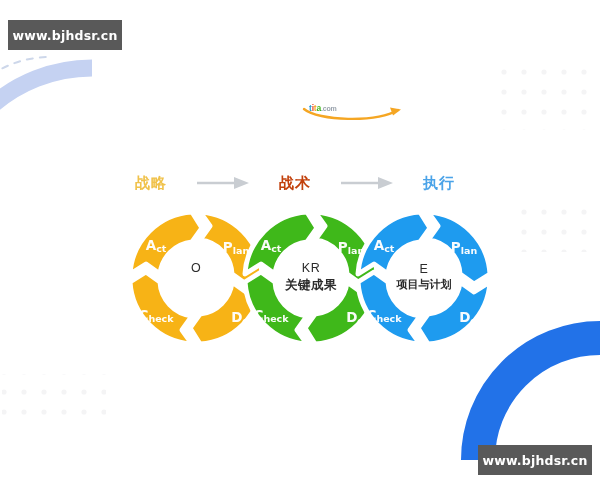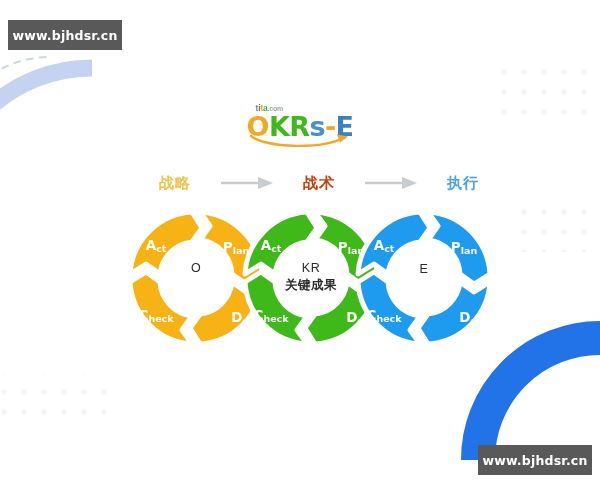--- a/index.html
+++ b/index.html
@@ -105,21 +105,21 @@
     line-height: 1;
     white-space: nowrap;
     padding-bottom: 1px;
     background: linear-gradient(to top, #dfe7f5 0, #dfe7f5 5px, transparent 5px);
     font-family: "Liberation Sans", sans-serif;
   }
 
   
   .flow-row {
     position: absolute;
-    left: 159px;
+    left: 135px;
     top: 160px;
     width: 320px;
     height: 30px;
     display: flex;
     align-items: center;
     justify-content: space-between;
   }
   .flow-label {
     font-size: 15px;
     font-weight: 700;
@@ -180,23 +180,20 @@
   <div class="watermark tl">www.bjhdsr.cn</div>
   <div class="watermark br">www.bjhdsr.cn</div>
 
   <div class="title-row">
 
     <div class="logo-block">
       <div class="tita">
         <span class="t1">t</span><span class="t2">i</span><span class="t3">t</span><span class="t4">a</span><span class="t5">.com</span>
       </div>
 
-      <div class="okrs">
-        <span class="o">O</span><span class="kr">KR</span><span class="s">s</span><span class="dash">-</span><span class="e">E</span>
-      </div>
 
       <svg class="swoosh" viewBox="0 0 104 16">
         <path d="M2 3 C 16 15, 74 17, 96 4" fill="none" stroke="#f5a623" stroke-width="2.4" stroke-linecap="round"></path>
         <path d="M88 1.5 L 99 3.5 L 91 9.5 Z" fill="#f5a623"></path>
       </svg>
     </div>
 
   </div>
 
   <div class="flow-row">
@@ -302,16 +299,17 @@
       <div class="code">O</div>
     </div>
 
     <div class="ring-center" style="left:266px; top:252px; width:90px;">
       <div class="code">KR</div>
       <div class="cn">关键成果</div>
     </div>
 
     <div class="ring-center small" style="left:379px; top:253px; width:90px;">
       <div class="code">E</div>
+      <div class="cn">项目与计划</div>
     </div>
   </div>
 
 </div>
 
 </body></html>

